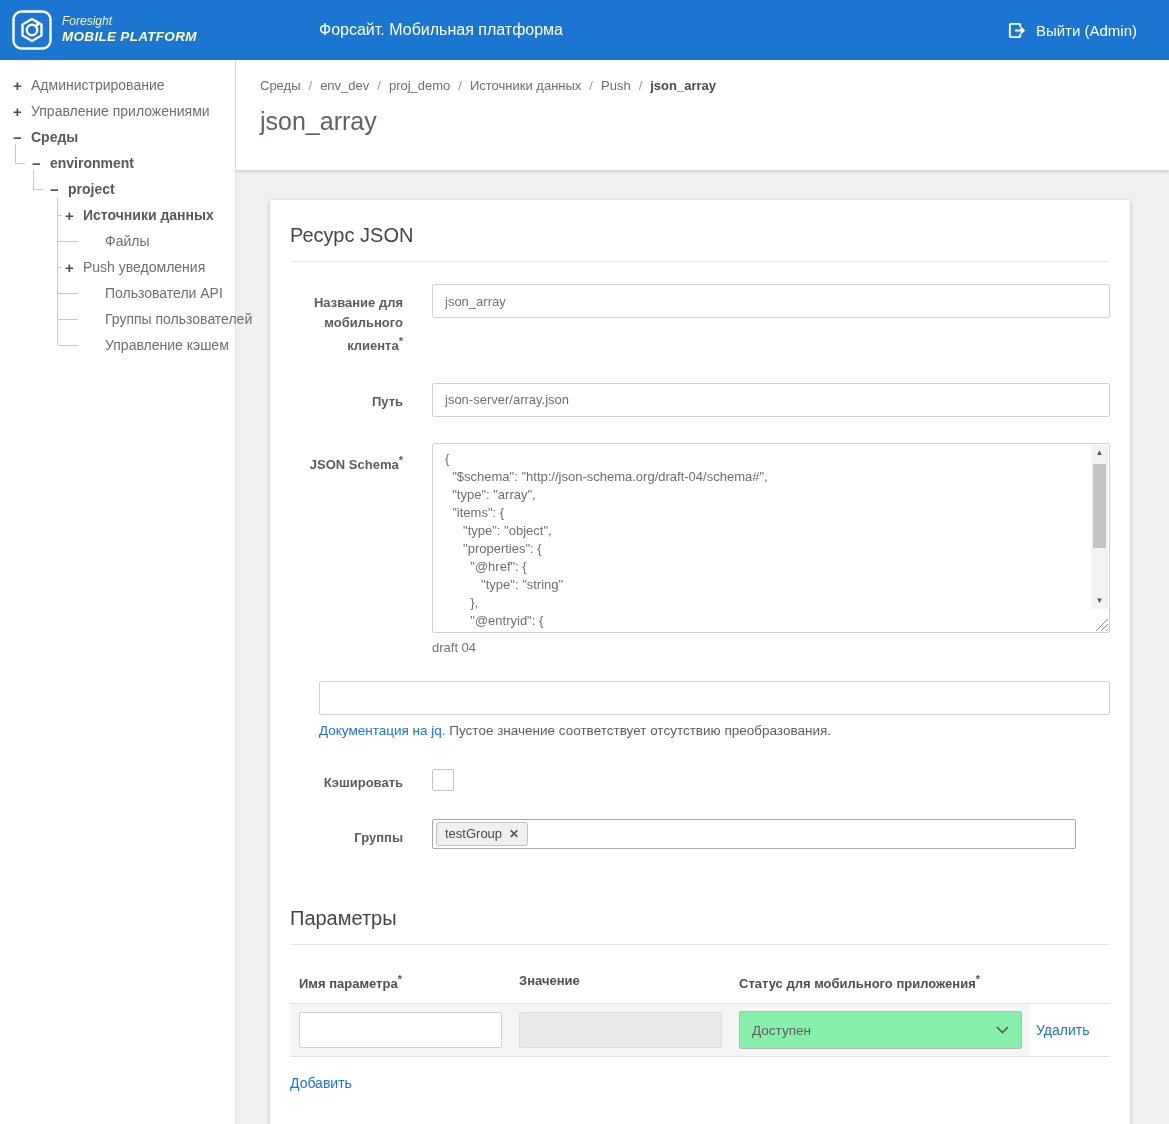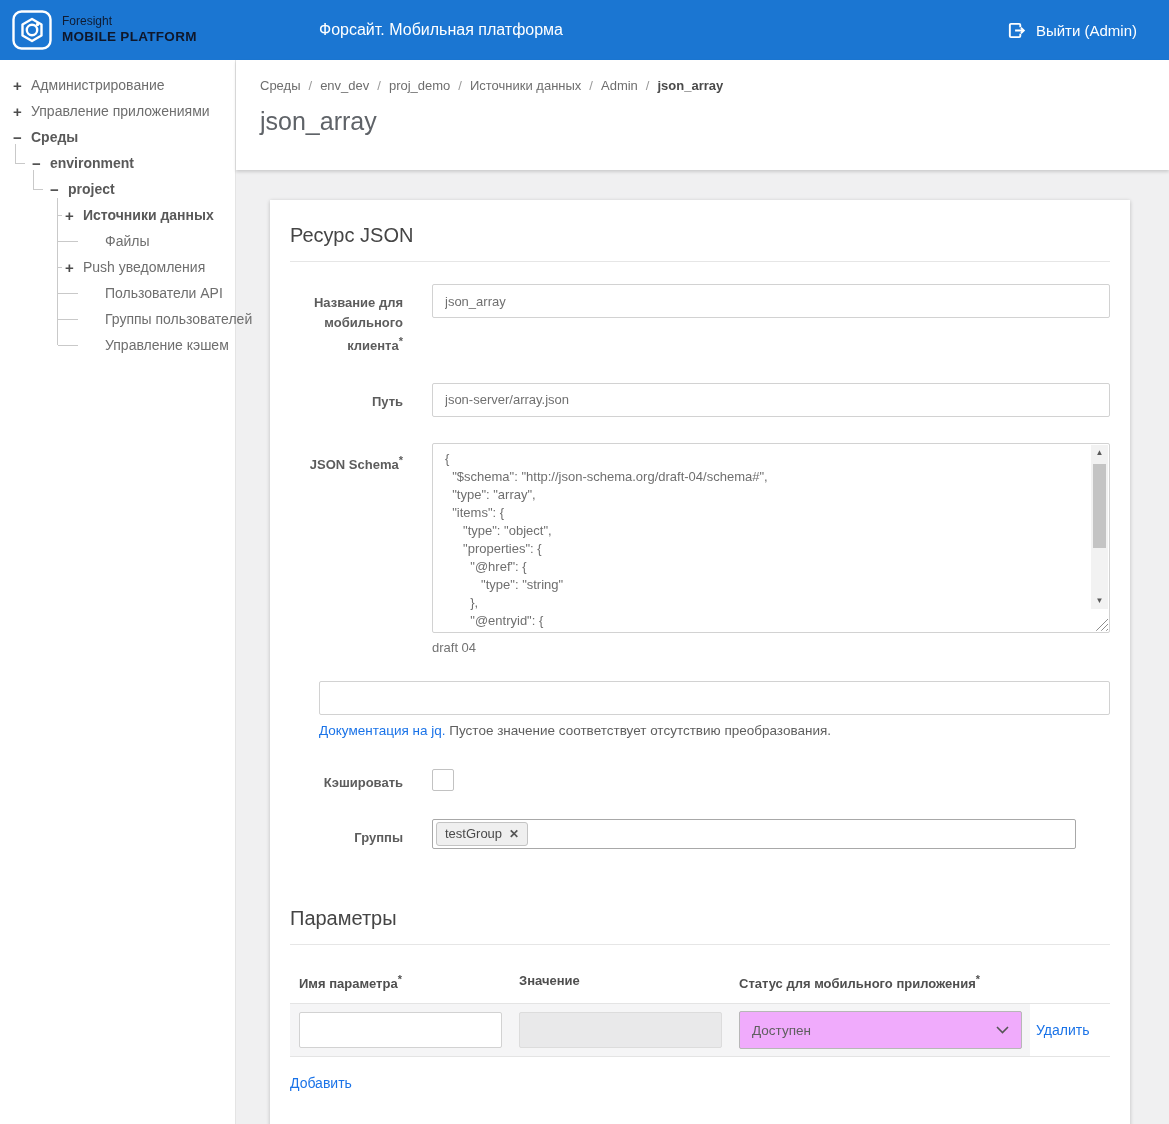--- a/index.html
+++ b/index.html
@@ -8,21 +8,21 @@
     width:1169px; height:1124px; overflow:hidden;
     font-family:"Liberation Sans", sans-serif;
     background:#f0f0f1; color:#555;
   }
   .app { display:flex; flex-direction:column; height:100%; }
 
   
   .header { height:60px; background:#1b76d2; flex:none; display:flex; align-items:center; position:relative; }
   .logo-wrap { display:flex; align-items:center; margin-left:12px; }
   .logo-box { width:40px; height:40px; }
-  .logo-text { margin-left:10px; color:#0f172a; line-height:1.25; }
+  .logo-text { margin-left:10px; color:#fef9c3; line-height:1.25;font-style:italic; }
   .logo-line1 { font-size:12px; font-weight:400; opacity:.95; }
   .logo-line2 { font-size:13.5px; font-weight:700; letter-spacing:.3px; }
   .header-title { position:absolute; left:441px; transform:translateX(-50%); color:#fff; font-size:16px; white-space:nowrap; }
   .logout { position:absolute; right:32px; display:flex; align-items:center; color:#fff; font-size:15px; cursor:pointer; }
   .logout svg { margin-right:10px; }
 
   
   .main { flex:1; display:flex; min-height:0; }
   .sidebar { width:236px; flex:none; background:#fff; border-right:1px solid #e4e4e4; padding-top:12px; }
   .content { flex:1; display:flex; flex-direction:column; min-width:0; }
@@ -100,21 +100,21 @@
   .params-section { margin-top:58px; }
   .param-header { display:flex; padding-left:9px; margin:28px 0 12px; font-size:13px; font-weight:700; color:#4f4f4f; }
   .ph-name { width:203px; margin-right:17px; }
   .ph-value { width:203px; margin-right:17px; }
   .ph-status { width:283px; }
   .param-row { display:flex; align-items:center; border-top:1px solid #e4e4e4; border-bottom:1px solid #e4e4e4; }
   .row-cells { display:flex; align-items:center; background:#f5f5f6; padding:7px 8px 7px 9px; }
   .p-input { width:203px; height:36px; border:1px solid #d2d2d2; border-radius:2px; padding:0 10px;
     font-size:13px; color:#707070; font-family:"Liberation Sans", sans-serif; background:#fff; margin-right:17px; }
   .p-input.disabled { background:#e9e9ea; border-color:#dcdcdc; }
-  .p-select { width:283px; height:38px; border:1px solid #b7b7b7; border-radius:2px; background:#f0abfc;
+  .p-select { width:283px; height:38px; border:1px solid #b7b7b7; border-radius:2px; background:#86efac;
     display:flex; align-items:center; justify-content:space-between; padding:0 12px; font-size:13.5px;
     color:#5f5f5f; cursor:pointer; }
   .row-action { margin-left:6px; font-size:14px; }
   .add-link { display:inline-block; margin-top:18px; font-size:14px; }
 </style>
 </head>
 <body>
 
 <div class="app">
 
@@ -194,21 +194,21 @@
       <div class="topbar">
         <div class="breadcrumb">
           <span class="crumb">Среды</span>
           <span class="crumb-sep">/</span>
           <span class="crumb">env_dev</span>
           <span class="crumb-sep">/</span>
           <span class="crumb">proj_demo</span>
           <span class="crumb-sep">/</span>
           <span class="crumb">Источники данных</span>
           <span class="crumb-sep">/</span>
-          <span class="crumb">Admin</span>
+          <span class="crumb">Push</span>
           <span class="crumb-sep">/</span>
           <span class="crumb crumb-current">json_array</span>
         </div>
         <div class="page-title">json_array</div>
       </div>
 
       <div class="scrollarea">
         <div class="card">
 
           <div class="section-title">Ресурс JSON</div>

